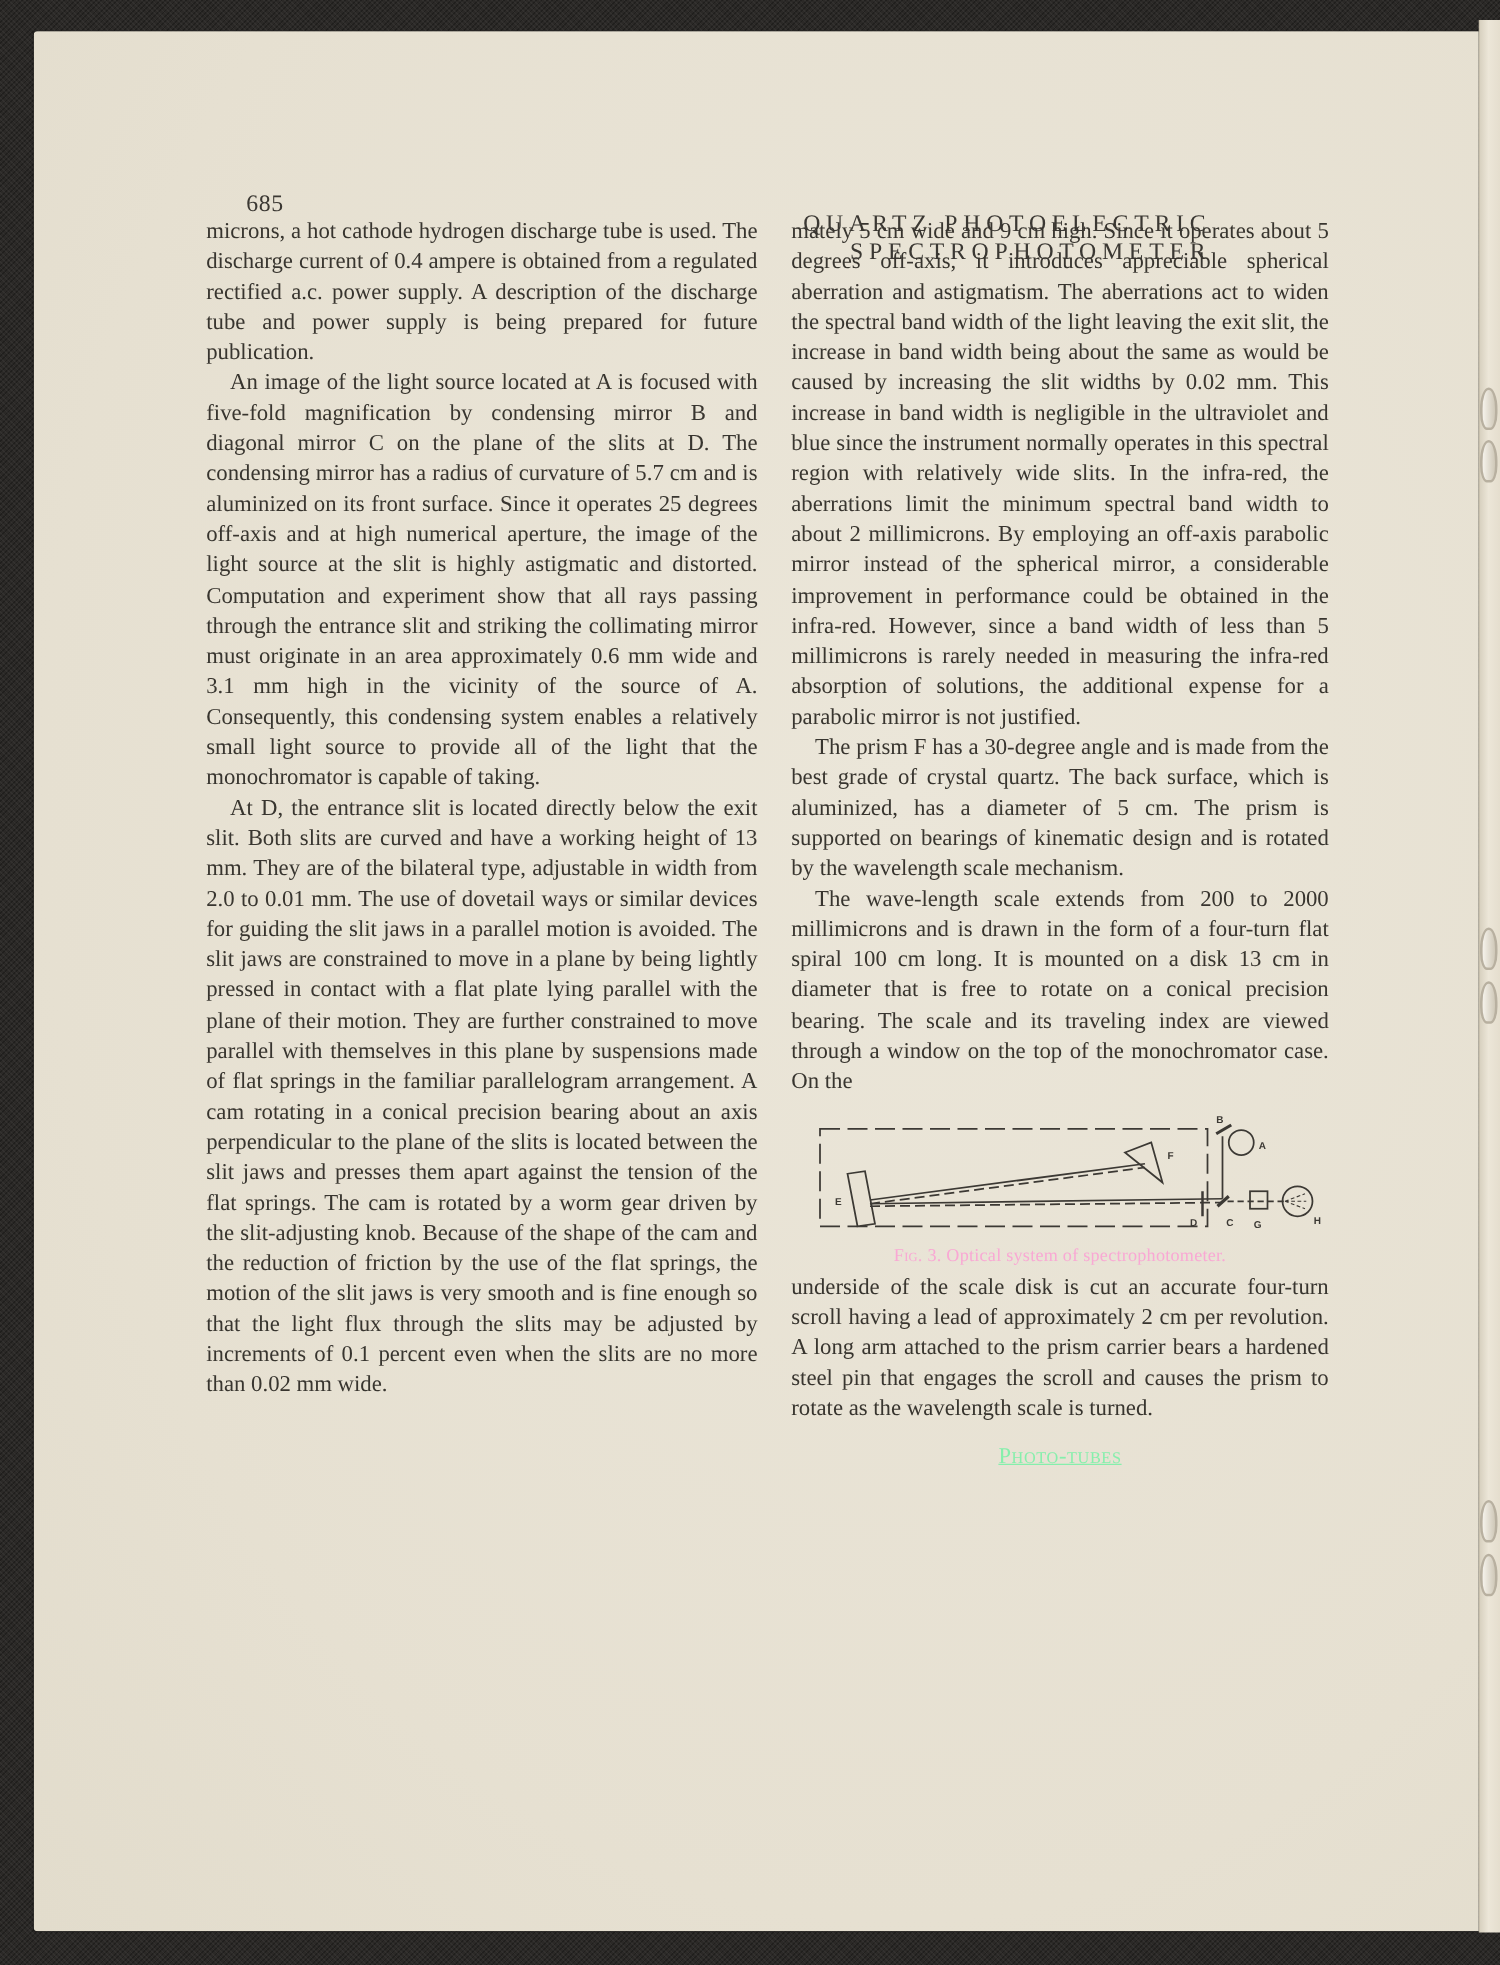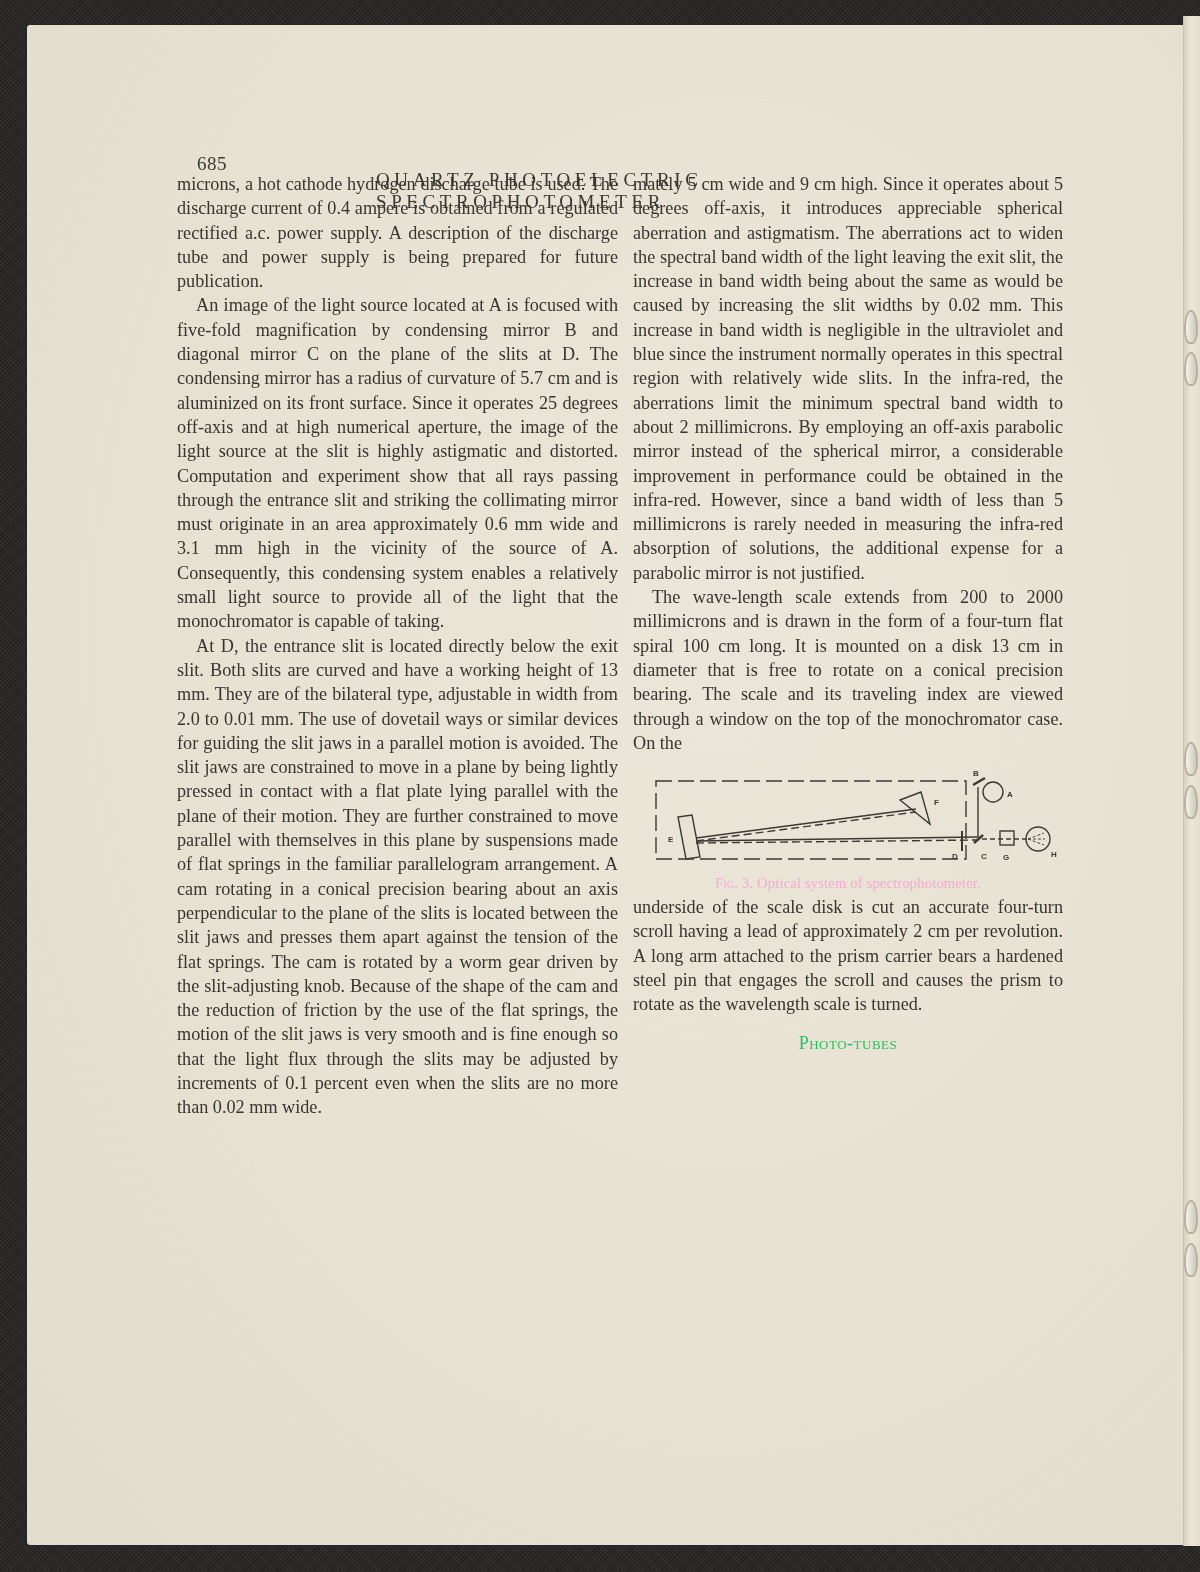--- a/index.html
+++ b/index.html
@@ -11,20 +11,21 @@
         repeating-linear-gradient(-45deg, rgba(0,0,0,0.25) 0 1px, transparent 1px 3px);
       position: relative;
       font-family: "Liberation Serif", "DejaVu Serif", serif;
     }
     .page {
       position: absolute; left: 27px; top: 25px; width: 1156px; height: 1520px;
       background: #e8e2d4;
       background-image: radial-gradient(ellipse at 60% 40%, #ebe6d9 0%, #e6e0d1 70%, #e2dccc 100%);
       border-radius: 3px 0 0 3px;
       box-shadow: 0 0 1px rgba(0,0,0,0.5);
+      text-align: right;
     }
     .spine {
       position: absolute; left: 1183px; top: 16px; width: 17px; height: 1530px;
       background: linear-gradient(to right, #d8d1c0, #ece6d8 40%, #e4ddcd);
       border-left: 1px solid #c9c1ae;
     }
     .staple {
       position: absolute; width: 10px; height: 30px; left: 1184px;
       border: 2px solid #b8b0a0; border-radius: 50% 50% 40% 40%;
       background: linear-gradient(to right, #f6f3ec, #cfc8b8);
@@ -33,36 +34,36 @@
       position: absolute; top: 128px; left: 170px; width: 772px;
       color: #3b3833; font-size: 19px; line-height: 22px;
     }
     .running-head .folio { position: absolute; left: 0; top: 0; letter-spacing: 0.5px; }
     .running-head .title { position: absolute; left: 143px; top: 16px; letter-spacing: 4.6px; margin-left: 36px; }
     .col {
       position: absolute; top: 172px; width: 441px;
       color: #38352f; font-size: 18.2px; line-height: 24.3px;
       text-align: justify; hyphens: manual;
     }
-    .col-left { left: 177px; }
+    .col-left { left: 165px; }
     .col-right { left: 633px; width: 430px; }
     .col p { margin: 0; text-indent: 19px; }
     .col p.no-indent { text-indent: 0; }
     .figure {
       margin: 8px 0 0 0; height: 132px; position: relative;
     }
     .figure svg { position: absolute; left: 15px; top: 4px; }
     .caption {
       position: absolute; left: 0; right: 0; top: 108px; text-align: center;
       font-size: 14.5px; color: #f9a8d4; letter-spacing: 0.2px;
     }
     .caption .sc { font-variant: small-caps; }
     .section-head {
       text-align: center; font-variant: small-caps; font-size: 18px;
-      margin: 14px 0 6px 0; letter-spacing: 0.5px; color: #22c55e;
+      margin: 14px 0 6px 0; letter-spacing: 0.5px; color: #86efac; text-decoration: underline;
     }
     .fig-label { font-family: "Liberation Sans", "DejaVu Sans", sans-serif; font-size: 8px; font-weight: bold; fill: #3c3934; }
   </style>
 </head>
 <body>
 
 <div class="page">
   <div class="running-head">
     <span class="folio">685</span>
     <span class="title">QUARTZ PHOTOELECTRIC SPECTROPHOTOMETER</span>
@@ -70,20 +71,21 @@
 </div>
 
 <div class="col col-left">
   <p class="no-indent">microns, a hot cathode hydrogen discharge tube is used. The discharge current of 0.4 ampere is obtained from a regulated rectified a.c. power supply. A description of the discharge tube and power supply is being prepared for future publication.</p>
   <p>An image of the light source located at A is focused with five-fold magnification by con­densing mirror B and diagonal mirror C on the plane of the slits at D. The condensing mirror has a radius of curvature of 5.7 cm and is aluminized on its front surface. Since it operates 25 degrees off-axis and at high numerical aperture, the image of the light source at the slit is highly astigmatic and distorted. Computation and experiment show that all rays passing through the entrance slit and striking the collimating mirror must originate in an area approximately 0.6 mm wide and 3.1 mm high in the vicinity of the source of A. Consequently, this condensing system enables a relatively small light source to provide all of the light that the monochromator is capable of taking.</p>
   <p>At D, the entrance slit is located directly below the exit slit. Both slits are curved and have a working height of 13 mm. They are of the bilateral type, adjustable in width from 2.0 to 0.01 mm. The use of dovetail ways or similar devices for guiding the slit jaws in a parallel motion is avoided. The slit jaws are constrained to move in a plane by being lightly pressed in contact with a flat plate lying parallel with the plane of their motion. They are further con­strained to move parallel with themselves in this plane by suspensions made of flat springs in the familiar parallelogram arrangement. A cam rotating in a conical precision bearing about an axis perpendicular to the plane of the slits is located between the slit jaws and presses them apart against the tension of the flat springs. The cam is rotated by a worm gear driven by the slit-adjusting knob. Because of the shape of the cam and the reduction of friction by the use of the flat springs, the motion of the slit jaws is very smooth and is fine enough so that the light flux through the slits may be adjusted by increments of 0.1 percent even when the slits are no more than 0.02 mm wide.</p>
 </div>
 
 <div class="col col-right">
   <p class="no-indent">mately 5 cm wide and 9 cm high. Since it operates about 5 degrees off-axis, it introduces appreciable spherical aberration and astigmatism. The aber­rations act to widen the spectral band width of the light leaving the exit slit, the increase in band width being about the same as would be caused by increasing the slit widths by 0.02 mm. This increase in band width is negligible in the ultra­violet and blue since the instrument normally operates in this spectral region with relatively wide slits. In the infra-red, the aberrations limit the minimum spectral band width to about 2 millimicrons. By employing an off-axis parabolic mirror instead of the spherical mirror, a con­siderable improvement in performance could be obtained in the infra-red. However, since a band width of less than 5 millimicrons is rarely needed in measuring the infra-red absorption of solutions, the additional expense for a parabolic mirror is not justified.</p>
+  <p>The prism F has a 30-degree angle and is made from the best grade of crystal quartz. The back surface, which is aluminized, has a diameter of 5 cm. The prism is supported on bearings of kinematic design and is rotated by the wave­length scale mechanism.</p>
   <p>The wave-length scale extends from 200 to 2000 millimicrons and is drawn in the form of a four-turn flat spiral 100 cm long. It is mounted on a disk 13 cm in diameter that is free to rotate on a conical precision bearing. The scale and its traveling index are viewed through a window on the top of the monochromator case. On the</p>
 
   <div class="figure">
     <svg width="420" height="105" viewBox="0 0 420 105">
       <g stroke="#3c3934" fill="none" stroke-width="1.4">
 
         <path d="M8 14 L318 14 L318 92 L8 92 Z" stroke-dasharray="16 6"></path>
 
         <path d="M30 50 L44 48 L52 90 L38 92 Z" fill="#e8e2d4"></path>
 

